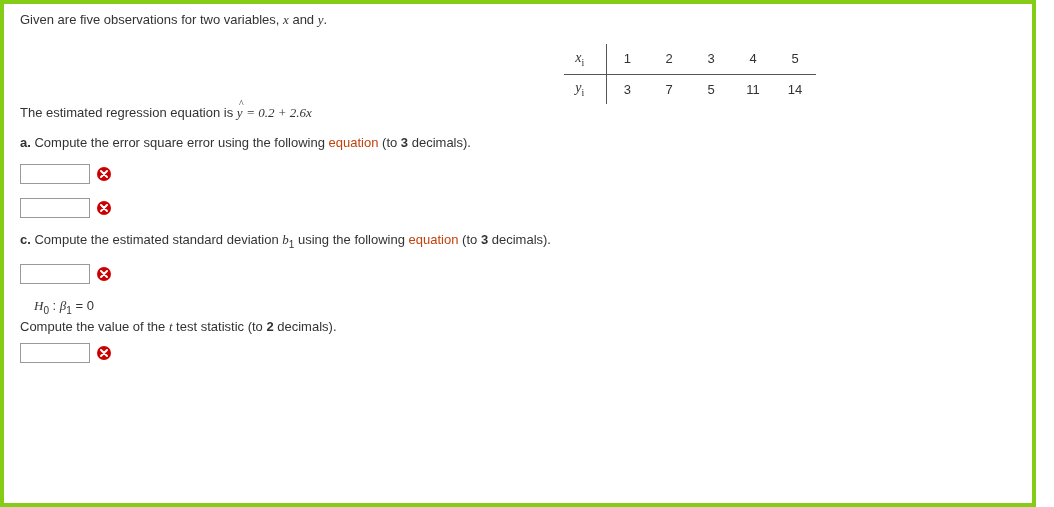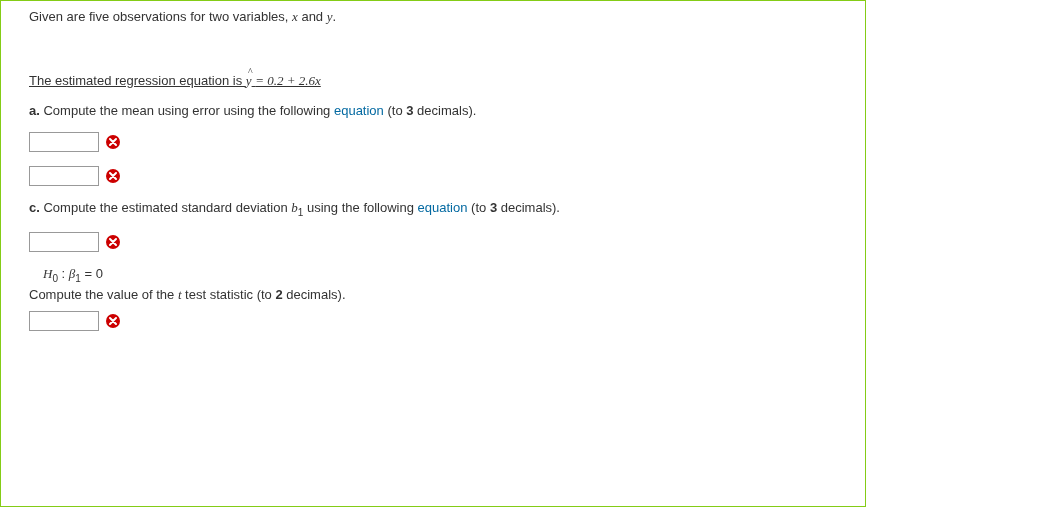--- a/index.html
+++ b/index.html
@@ -4,24 +4,24 @@
   <style>
     * { box-sizing: border-box; margin: 0; padding: 0; }
     body {
       font-family: Verdana, Geneva, sans-serif;
       font-size: 13px;
       color: #333;
       background: #fff;
       padding: 0;
     }
     .container {
-      border: 1px solid #84cc16;
-      width: 866px;
+      border: 4px solid #84cc16;
+      width: 1036px;
       min-height: 507px;
-      padding: 8px 28px;
+      padding: 8px 16px;
       position: relative;
     }
     .intro { margin-bottom: 24px; }
     .table-wrap {
       position: absolute;
       left: 560px;
       top: 40px;
     }
     table.data { border-collapse: collapse; }
     table.data td {
@@ -32,34 +32,34 @@
       font-size: 13px;
     }
     table.data td.hdr {
       font-style: italic;
       font-family: Georgia, 'Times New Roman', serif;
       font-size: 14px;
       border-right: 1px solid #555;
       padding-right: 10px;
     }
     table.data tr.first td { border-bottom: 1px solid #555; }
-    .eqline { margin-top: 48px; margin-bottom: 14px; text-decoration: underline; }
+    .eqline { margin-top: 77px; margin-bottom: 14px; }
     .part { margin: 14px 0; }
     .ital { font-style: italic; font-family: Georgia, 'Times New Roman', serif; }
     .sub { font-size: 10px; vertical-align: sub; font-style: normal; }
     .hat { position: relative; display: inline-block; }
     .hat::before {
       content: "^";
       position: absolute;
       top: -7px;
       left: 2px;
       font-size: 10px;
       font-family: Georgia, serif;
     }
-    .link { color: #0369a1; text-decoration: none; }
+    .link { color: #c2410c; text-decoration: none; }
     .inputrow {
       display: flex;
       align-items: center;
       gap: 6px;
       margin: 8px 0 14px 0;
     }
     input.ans {
       width: 70px;
       height: 20px;
       border: 1px solid #999;
@@ -78,29 +78,51 @@
   </style>
 </head>
 <body>
 
 <div class="container">
 
   <div class="intro">
     Given are five observations for two variables, <span class="ital">x</span> and <span class="ital">y</span>.
   </div>
 
+  <div class="table-wrap">
+    <table class="data">
+      <tbody>
+          <tr class="first">
+        <td class="hdr"><span class="ital">x<span class="sub">i</span></span></td>
+        <td>1</td>
+        <td>2</td>
+        <td>3</td>
+        <td>4</td>
+        <td>5</td>
+      </tr>
+      <tr>
+        <td class="hdr"><span class="ital">y<span class="sub">i</span></span></td>
+        <td>3</td>
+        <td>7</td>
+        <td>5</td>
+        <td>11</td>
+        <td>14</td>
+      </tr>
+    </tbody>
+      </table>
+  </div>
 
   <div class="eqline">
     <span>The estimated regression equation is </span>
     <span class="ital hat">y</span>
     <span class="ital"> = 0.2 + 2.6x</span>
   </div>
 
   <div class="part">
-    <b>a.</b><span> Compute the mean using error using the following </span><a class="link" href="#">equation</a><span> (to <b>3</b> decimals).</span>
+    <b>a.</b><span> Compute the error square error using the following </span><a class="link" href="#">equation</a><span> (to <b>3</b> decimals).</span>
   </div>
   <div class="inputrow">
     <input class="ans" type="text" style="">
     <span class="xicon">
       <svg width="16" height="16" viewBox="0 0 16 16">
           <circle cx="8" cy="8" r="7" fill="#cc0000"></circle>
           <path d="M5 5 L11 11 M11 5 L5 11" stroke="#fff" stroke-width="2" stroke-linecap="round"></path>
         </svg>
     </span>
   </div>

